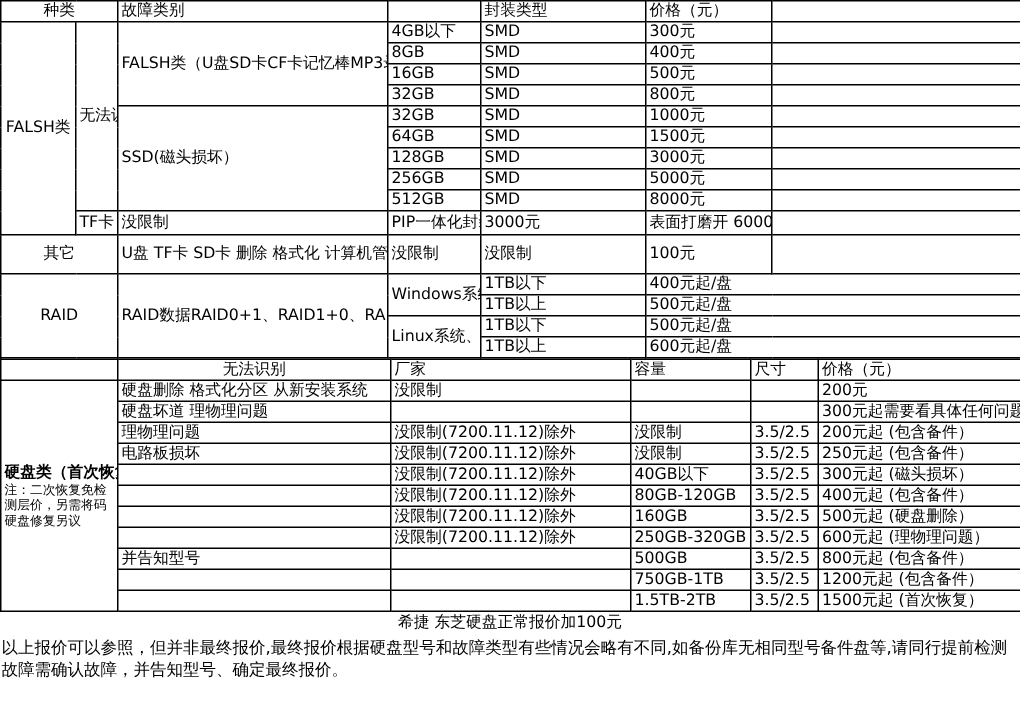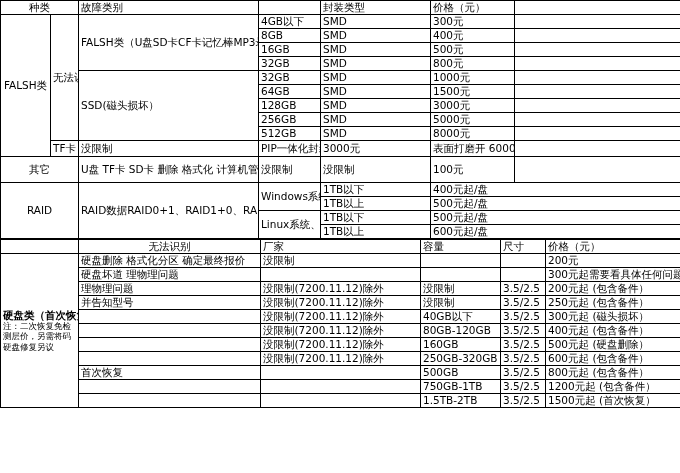--- a/index.html
+++ b/index.html
@@ -216,77 +216,77 @@
         <td class="c-left">容量</td>
         <td class="c-left">尺寸</td>
         <td class="c-left">价格（元）</td>
       </tr>
 
       <tr>
         <td class="c-center vmid" rowspan="11">
           <div class="bold">硬盘类（首次恢复）</div>
           <div class="note-small">注：二次恢复免检测层价，另需将码硬盘修复另议</div>
         </td>
-        <td class="c-left">硬盘删除 格式化分区 确定最终报价</td>
+        <td class="c-left">硬盘删除 格式化分区 从新安装系统</td>
         <td class="c-left">没限制</td>
         <td class="c-left"></td>
         <td class="c-left"></td>
         <td class="c-left">200元</td>
       </tr>
       <tr>
         <td class="c-left">硬盘坏道 理物理问题</td>
         <td class="c-left"></td>
         <td class="c-left"></td>
         <td class="c-left"></td>
         <td class="c-left">300元起需要看具体任何问题</td>
       </tr>
       <tr>
         <td class="c-left">理物理问题</td>
         <td class="c-left">没限制(7200.11.12)除外</td>
         <td class="c-left">没限制</td>
         <td class="c-left">3.5/2.5</td>
         <td class="c-left">200元起 (包含备件）</td>
       </tr>
       <tr>
+        <td class="c-left">电路板损坏</td>
+        <td class="c-left">没限制(7200.11.12)除外</td>
+        <td class="c-left">没限制</td>
+        <td class="c-left">3.5/2.5</td>
+        <td class="c-left">250元起 (包含备件）</td>
+      </tr>
+      <tr>
+        <td class="c-left"></td>
+        <td class="c-left">没限制(7200.11.12)除外</td>
+        <td class="c-left">40GB以下</td>
+        <td class="c-left">3.5/2.5</td>
+        <td class="c-left">300元起 (磁头损坏）</td>
+      </tr>
+      <tr>
+        <td class="c-left"></td>
+        <td class="c-left">没限制(7200.11.12)除外</td>
+        <td class="c-left">80GB-120GB</td>
+        <td class="c-left">3.5/2.5</td>
+        <td class="c-left">400元起 (包含备件）</td>
+      </tr>
+      <tr>
+        <td class="c-left"></td>
+        <td class="c-left">没限制(7200.11.12)除外</td>
+        <td class="c-left">160GB</td>
+        <td class="c-left">3.5/2.5</td>
+        <td class="c-left">500元起 (硬盘删除）</td>
+      </tr>
+      <tr>
+        <td class="c-left"></td>
+        <td class="c-left">没限制(7200.11.12)除外</td>
+        <td class="c-left">250GB-320GB</td>
+        <td class="c-left">3.5/2.5</td>
+        <td class="c-left">600元起 (理物理问题）</td>
+      </tr>
+      <tr>
         <td class="c-left">并告知型号</td>
-        <td class="c-left">没限制(7200.11.12)除外</td>
-        <td class="c-left">没限制</td>
-        <td class="c-left">3.5/2.5</td>
-        <td class="c-left">250元起 (包含备件）</td>
-      </tr>
-      <tr>
-        <td class="c-left"></td>
-        <td class="c-left">没限制(7200.11.12)除外</td>
-        <td class="c-left">40GB以下</td>
-        <td class="c-left">3.5/2.5</td>
-        <td class="c-left">300元起 (磁头损坏）</td>
-      </tr>
-      <tr>
-        <td class="c-left"></td>
-        <td class="c-left">没限制(7200.11.12)除外</td>
-        <td class="c-left">80GB-120GB</td>
-        <td class="c-left">3.5/2.5</td>
-        <td class="c-left">400元起 (包含备件）</td>
-      </tr>
-      <tr>
-        <td class="c-left"></td>
-        <td class="c-left">没限制(7200.11.12)除外</td>
-        <td class="c-left">160GB</td>
-        <td class="c-left">3.5/2.5</td>
-        <td class="c-left">500元起 (硬盘删除）</td>
-      </tr>
-      <tr>
-        <td class="c-left"></td>
-        <td class="c-left">没限制(7200.11.12)除外</td>
-        <td class="c-left">250GB-320GB</td>
-        <td class="c-left">3.5/2.5</td>
-        <td class="c-left">600元起 (包含备件）</td>
-      </tr>
-      <tr>
-        <td class="c-left">首次恢复</td>
         <td class="c-left"></td>
         <td class="c-left">500GB</td>
         <td class="c-left">3.5/2.5</td>
         <td class="c-left">800元起 (包含备件）</td>
       </tr>
       <tr>
         <td class="c-left"></td>
         <td class="c-left"></td>
         <td class="c-left">750GB-1TB</td>
         <td class="c-left">3.5/2.5</td>
@@ -295,15 +295,17 @@
       <tr>
         <td class="c-left"></td>
         <td class="c-left"></td>
         <td class="c-left">1.5TB-2TB</td>
         <td class="c-left">3.5/2.5</td>
         <td class="c-left">1500元起 (首次恢复）</td>
       </tr>
     </tbody>
   </table>
 
-
+  <div class="midnote">希捷 东芝硬盘正常报价加100元</div>
+
+  <div class="footer">以上报价可以参照，但并非最终报价,最终报价根据硬盘型号和故障类型有些情况会略有不同,如备份库无相同型号备件盘等,请同行提前检测故障需确认故障，并告知型号、确定最终报价。</div>
 
 </div>
 
 </body></html>

